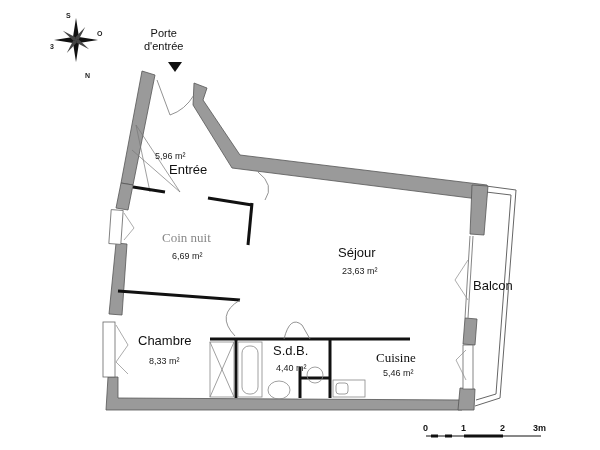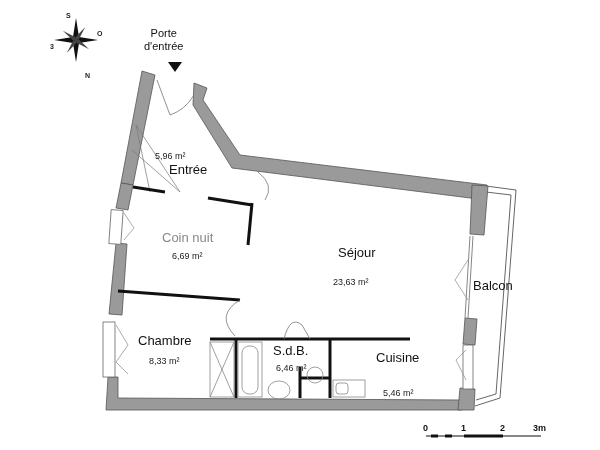--- a/index.html
+++ b/index.html
@@ -121,33 +121,33 @@
 <span class="compass-l" style="left:85px;top:72px;">N</span>
 
 <div class="lbl" style="left:144px;top:27px;font-size:11px;text-align:center;line-height:13px;">
   <div>Porte</div>
   <div>d'entrée</div>
 </div>
 
 <span class="lbl room" style="left:169px;top:130px;margin-top:32px;">Entrée</span>
 <span class="lbl area" style="left:155px;top:151px;">5,96 m²</span>
 
-<span class="lbl room faded" style="left:162px;top:230px;">Coin nuit</span>
+<span class="lbl room faded" style="left:162px;top:230px;font-family:Liberation Serif, serif;">Coin nuit</span>
 <span class="lbl area" style="left:172px;top:251px;">6,69 m²</span>
 
 <span class="lbl room" style="left:338px;top:245px;text-align:right;">Séjour</span>
-<span class="lbl area" style="left:333px;top:266px;margin-top:11px;">23,63 m²</span>
+<span class="lbl area" style="left:342px;top:266px;">23,63 m²</span>
 
 <span class="lbl room" style="left:473px;top:278px;">Balcon</span>
 
 <span class="lbl room" style="left:138px;top:333px;">Chambre</span>
 <span class="lbl area" style="left:149px;top:356px;">8,33 m²</span>
 
 <span class="lbl room" style="left:273px;top:343px;">S.d.B.</span>
-<span class="lbl area" style="left:276px;top:363px;">6,46 m²</span>
+<span class="lbl area" style="left:276px;top:363px;">4,40 m²</span>
 
-<span class="lbl room" style="left:376px;top:350px;">Cuisine</span>
-<span class="lbl area" style="left:383px;top:388px;">5,46 m²</span>
+<span class="lbl room" style="left:376px;top:350px;font-family:Liberation Serif, serif;">Cuisine</span>
+<span class="lbl area" style="left:383px;top:368px;">5,46 m²</span>
 
 <span class="scale-l" style="left:423px;top:423px;">0</span>
 <span class="scale-l" style="left:461px;top:423px;">1</span>
 <span class="scale-l" style="left:500px;top:423px;">2</span>
 <span class="scale-l" style="left:533px;top:423px;">3m</span>
 
 </body></html>

